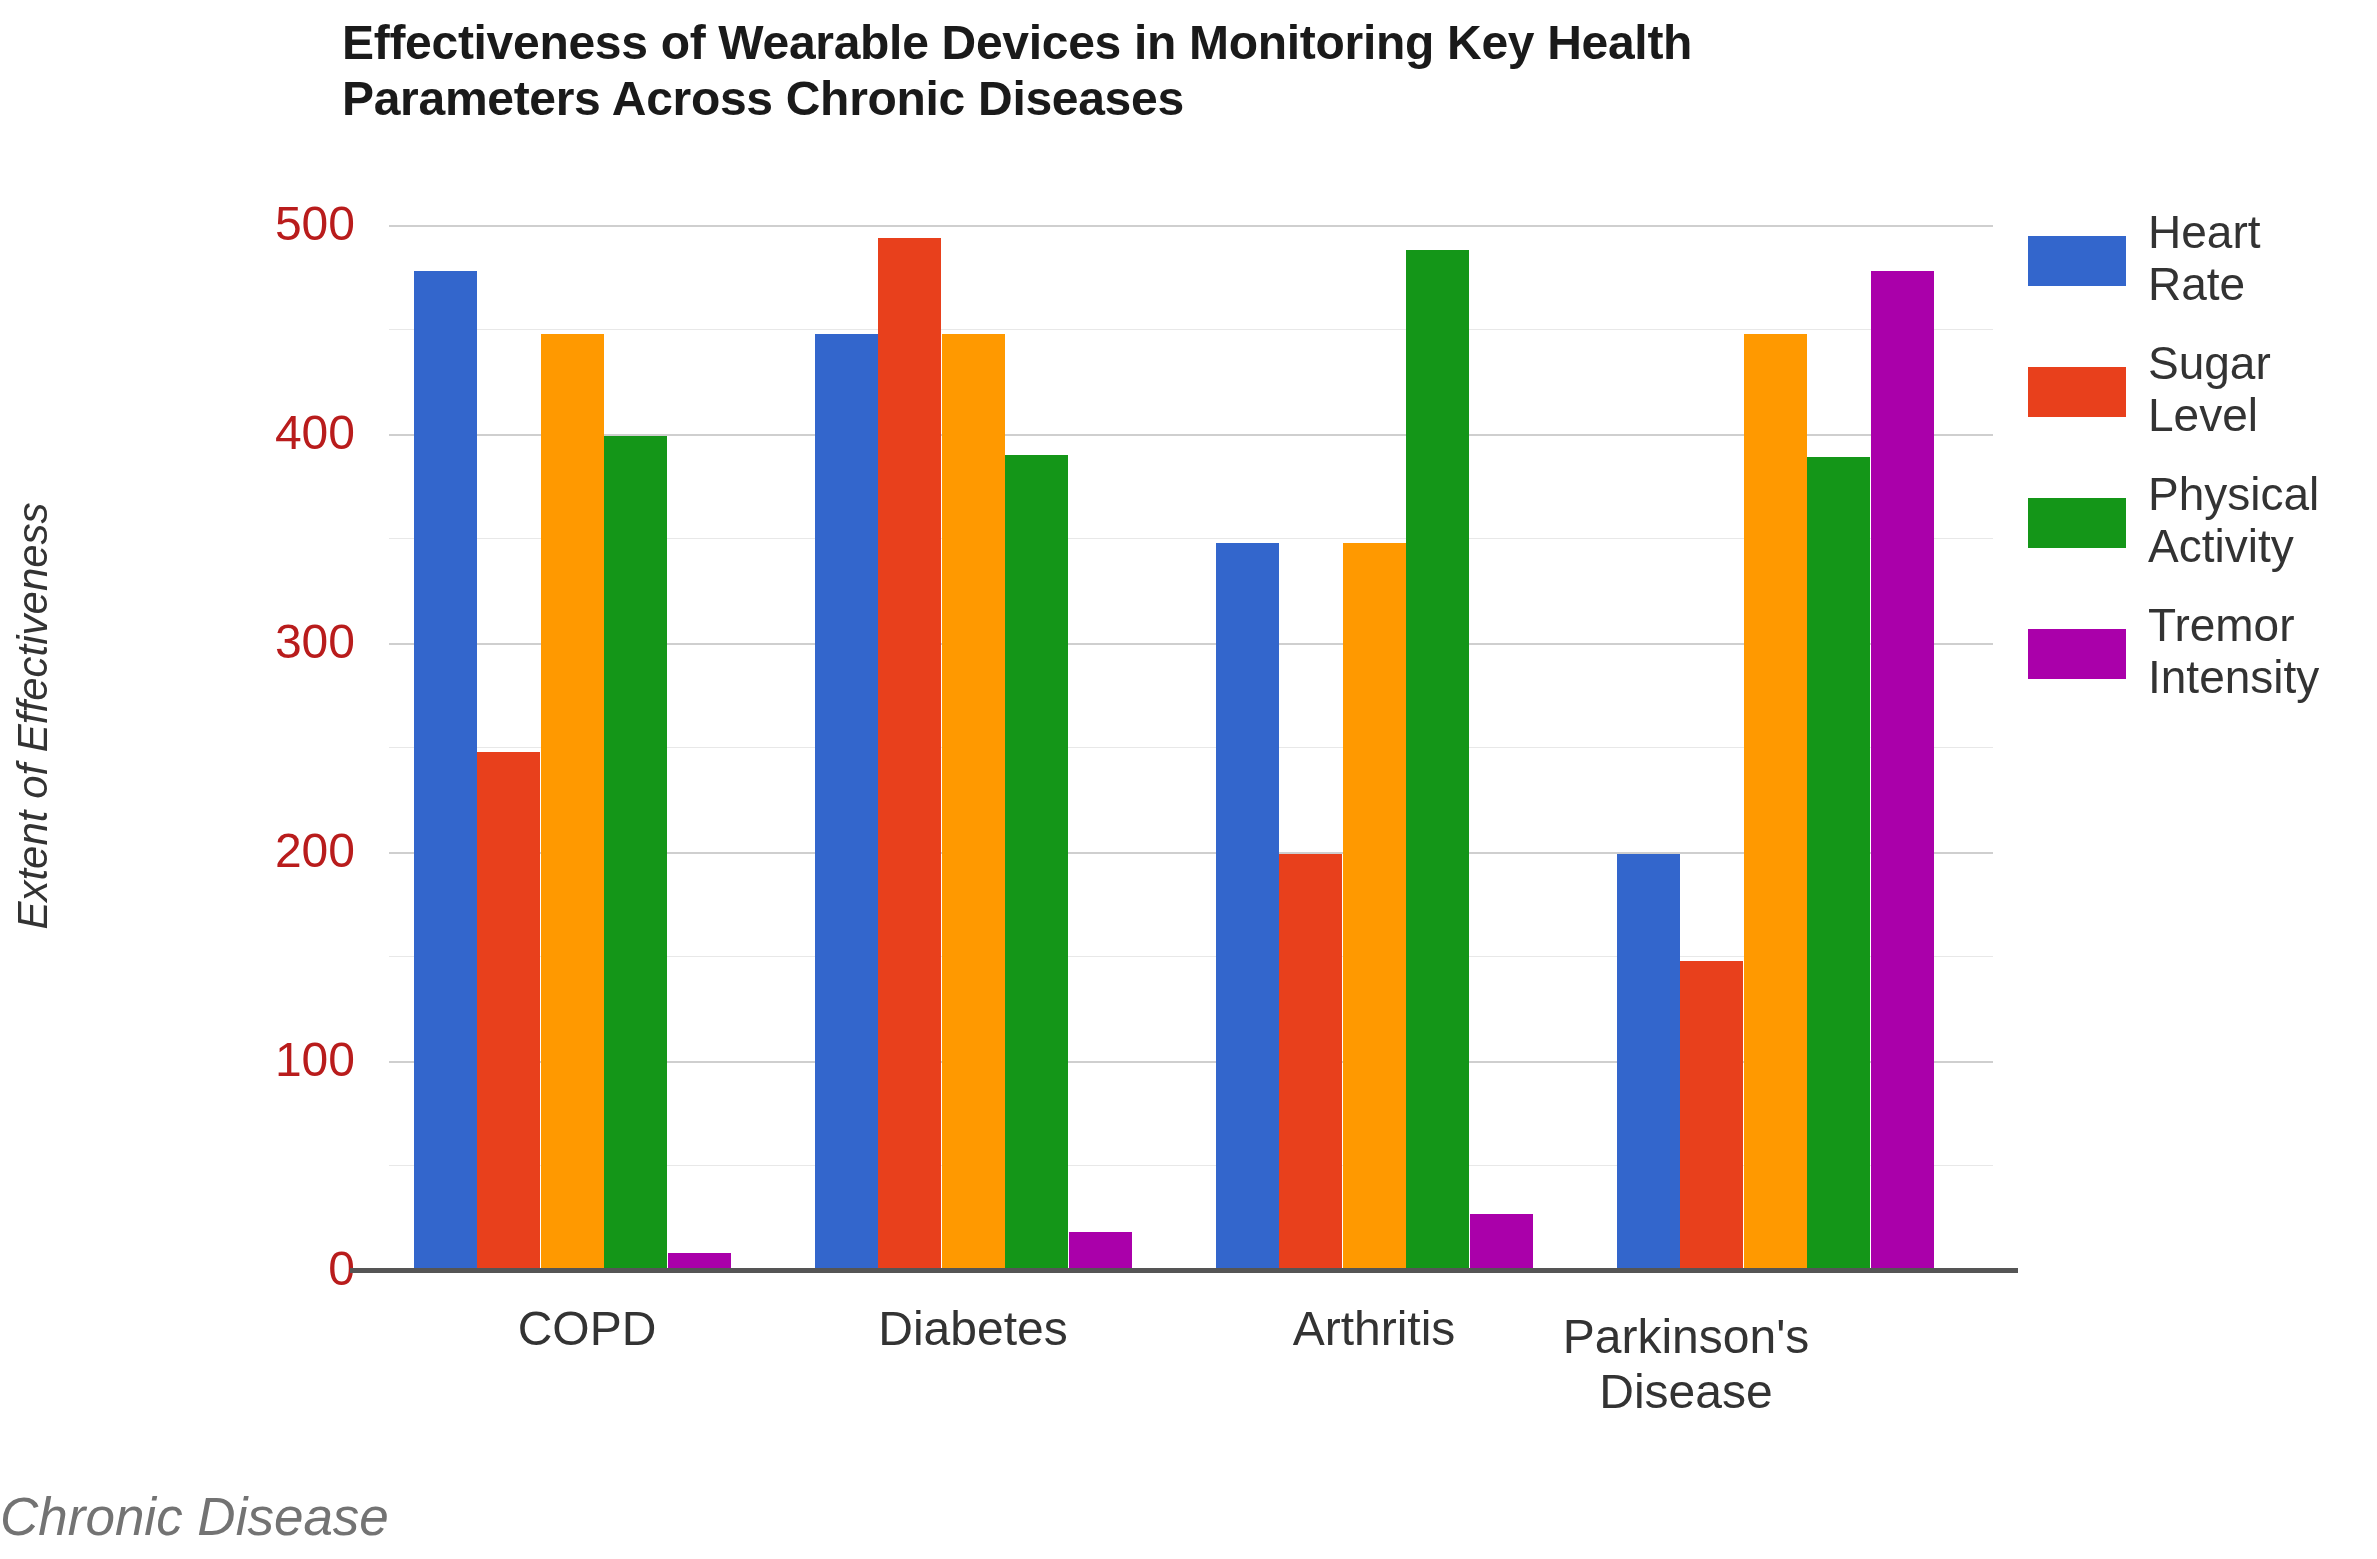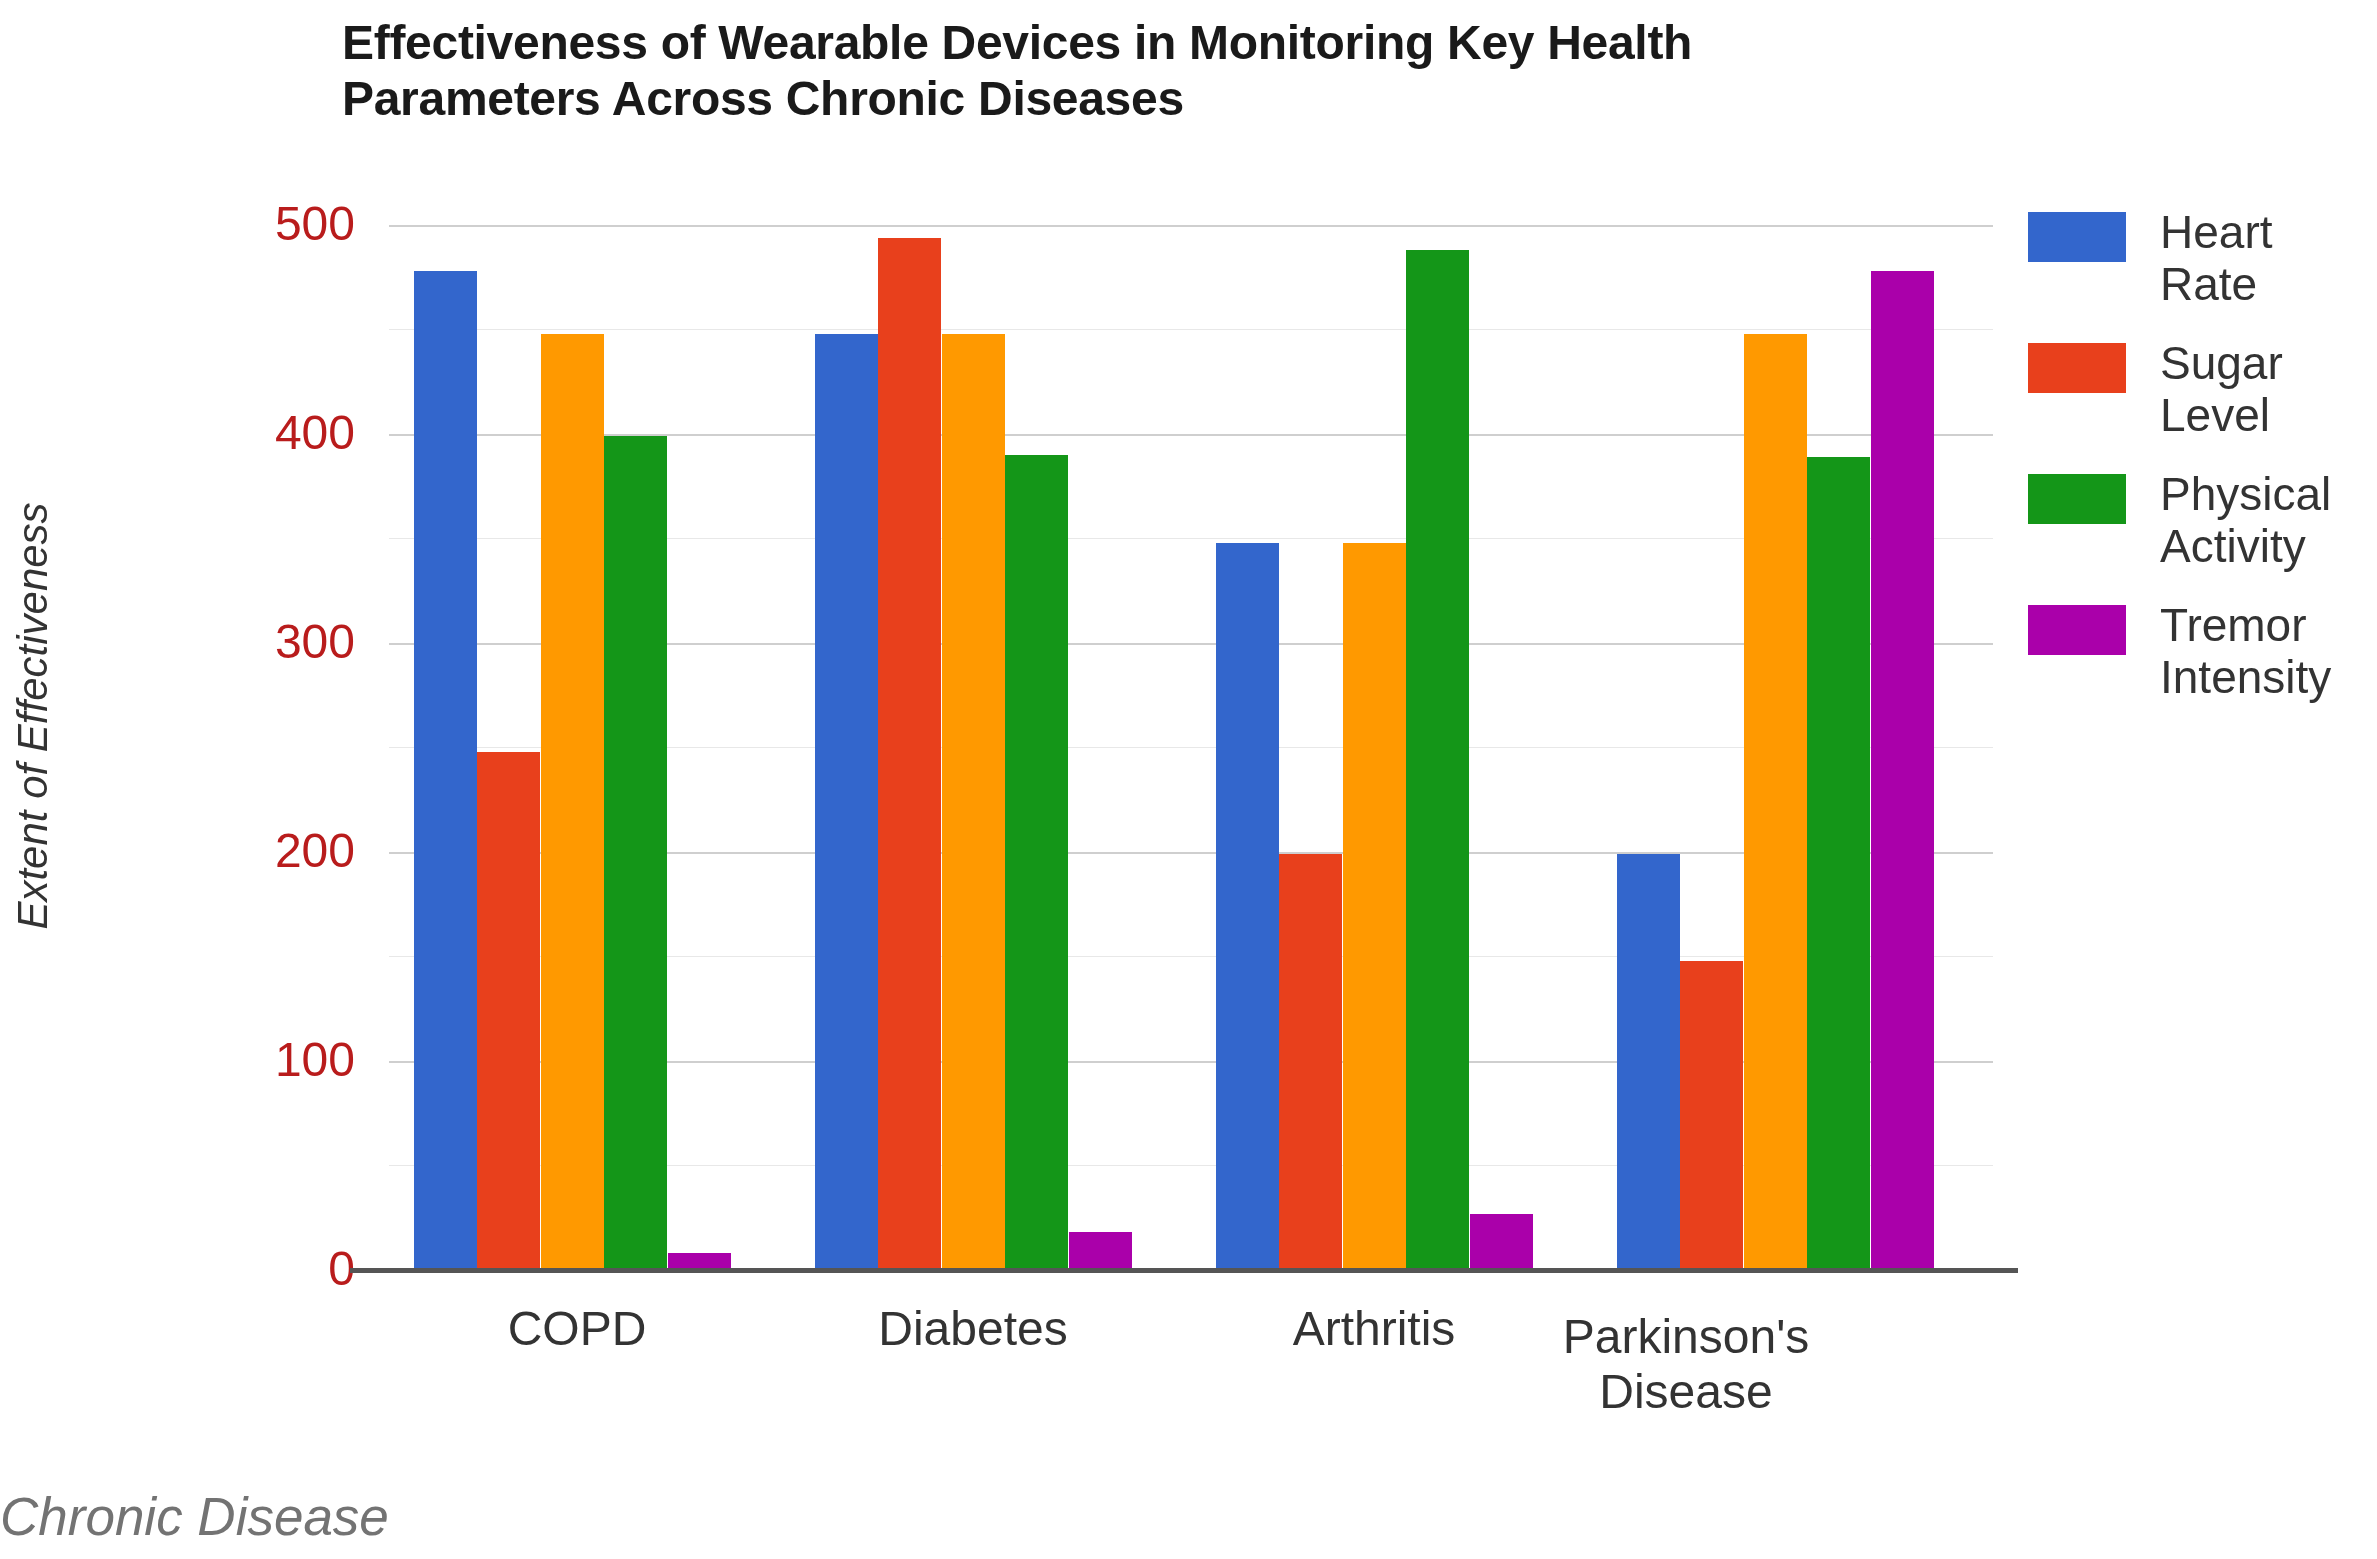--- a/index.html
+++ b/index.html
@@ -130,23 +130,22 @@
 
   
   #legend {
     position: absolute;
     left: 2028px;
     top: 207px;
     width: 346px;
   }
   .legend-item {
     display: flex;
-    align-items: flex-start;
+    align-items: center;
     margin-bottom: 28px;
-    gap: 12px;
   }
   .legend-swatch {
     width: 98px;
     height: 50px;
     flex: 0 0 auto;
     margin-top: 5px;
     margin-right: 22px;
   }
   .legend-label {
     font-size: 46px;
@@ -217,21 +216,21 @@
           <div class="bar" title="Blood Pressure: 448" style="left: 127px; height: 936px; background: rgb(255, 153, 0); border: 0.8px solid rgb(255, 153, 0);"></div>
           <div class="bar" title="Physical Activity: 389" style="left: 190px; height: 813px; background: rgb(20, 150, 24); border: 0.8px solid rgb(20, 150, 24);"></div>
           <div class="bar" title="Tremor Intensity: 478" style="left: 254px; height: 999px; background: rgb(170, 0, 170); border: 0.8px solid rgb(170, 0, 170);"></div>
         </div>
       </div>
   </div>
 
   <div id="x-axis-line"></div>
 
   <div id="cat-labels">
-      <div class="cat-label" style="left: 327px; width: 500px;">COPD</div>
+      <div class="cat-label" style="left: 337px; width: 500px;">COPD</div>
       <div class="cat-label" style="left: 723px; width: 500px;">Diabetes</div>
       <div class="cat-label" style="left: 1124px; width: 500px;">Arthritis</div>
       <div class="cat-label" style="left: 1436px; width: 500px; margin-top: 8px;">Parkinson's
 Disease</div>
     </div>
 
   <div id="legend">
       <div class="legend-item">
         <div class="legend-swatch" style="background: rgb(51, 102, 204);"></div>
         <div class="legend-label">Heart

